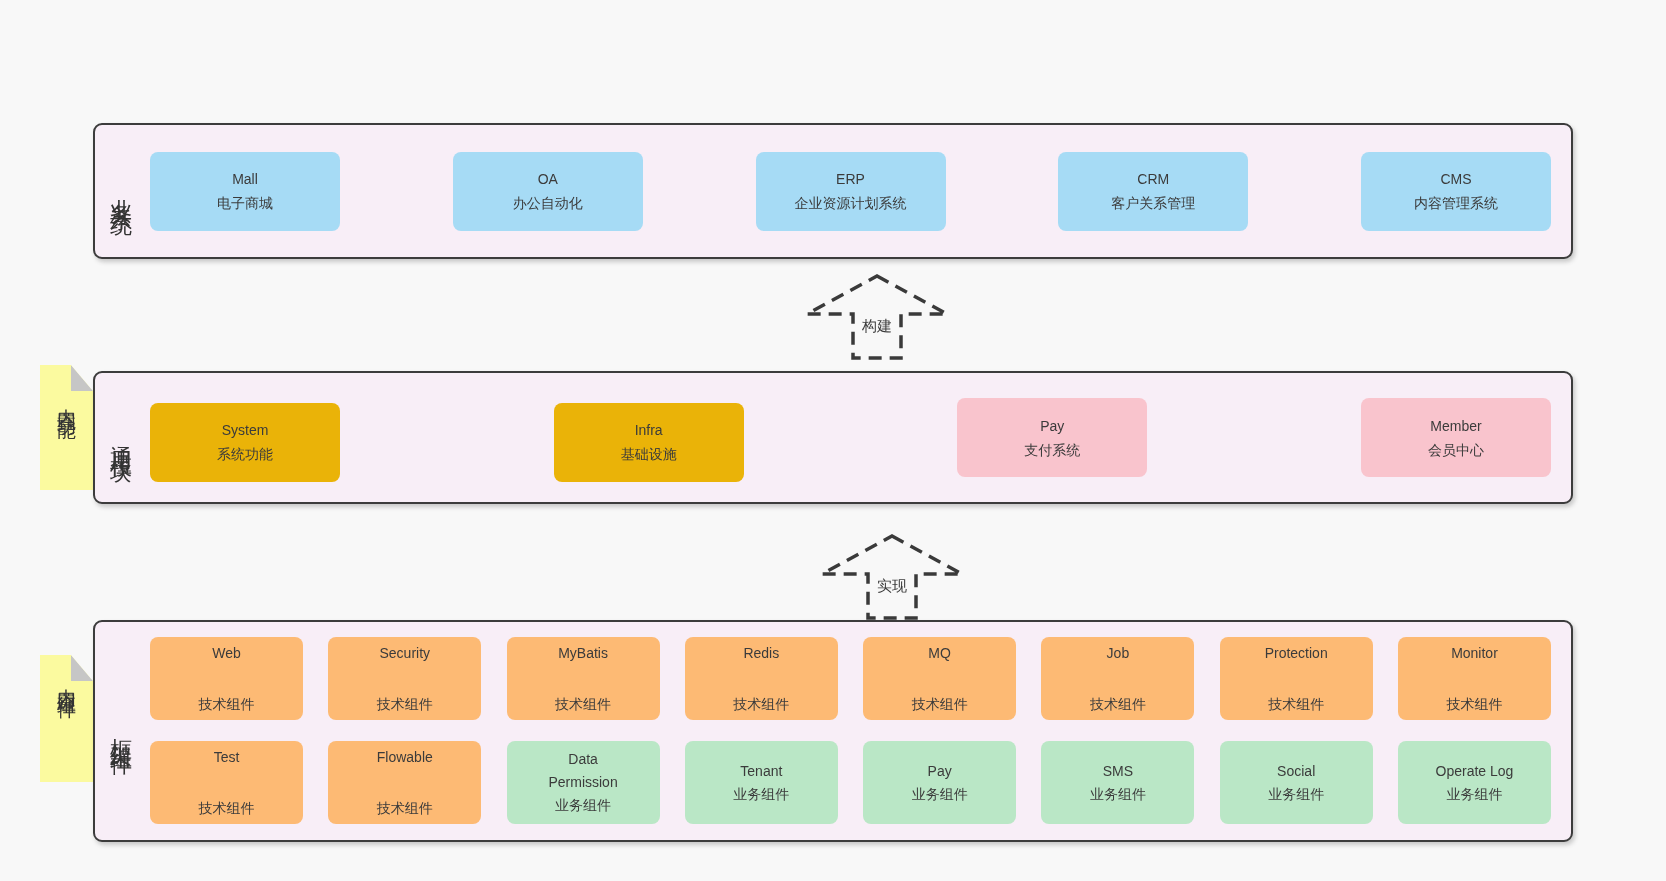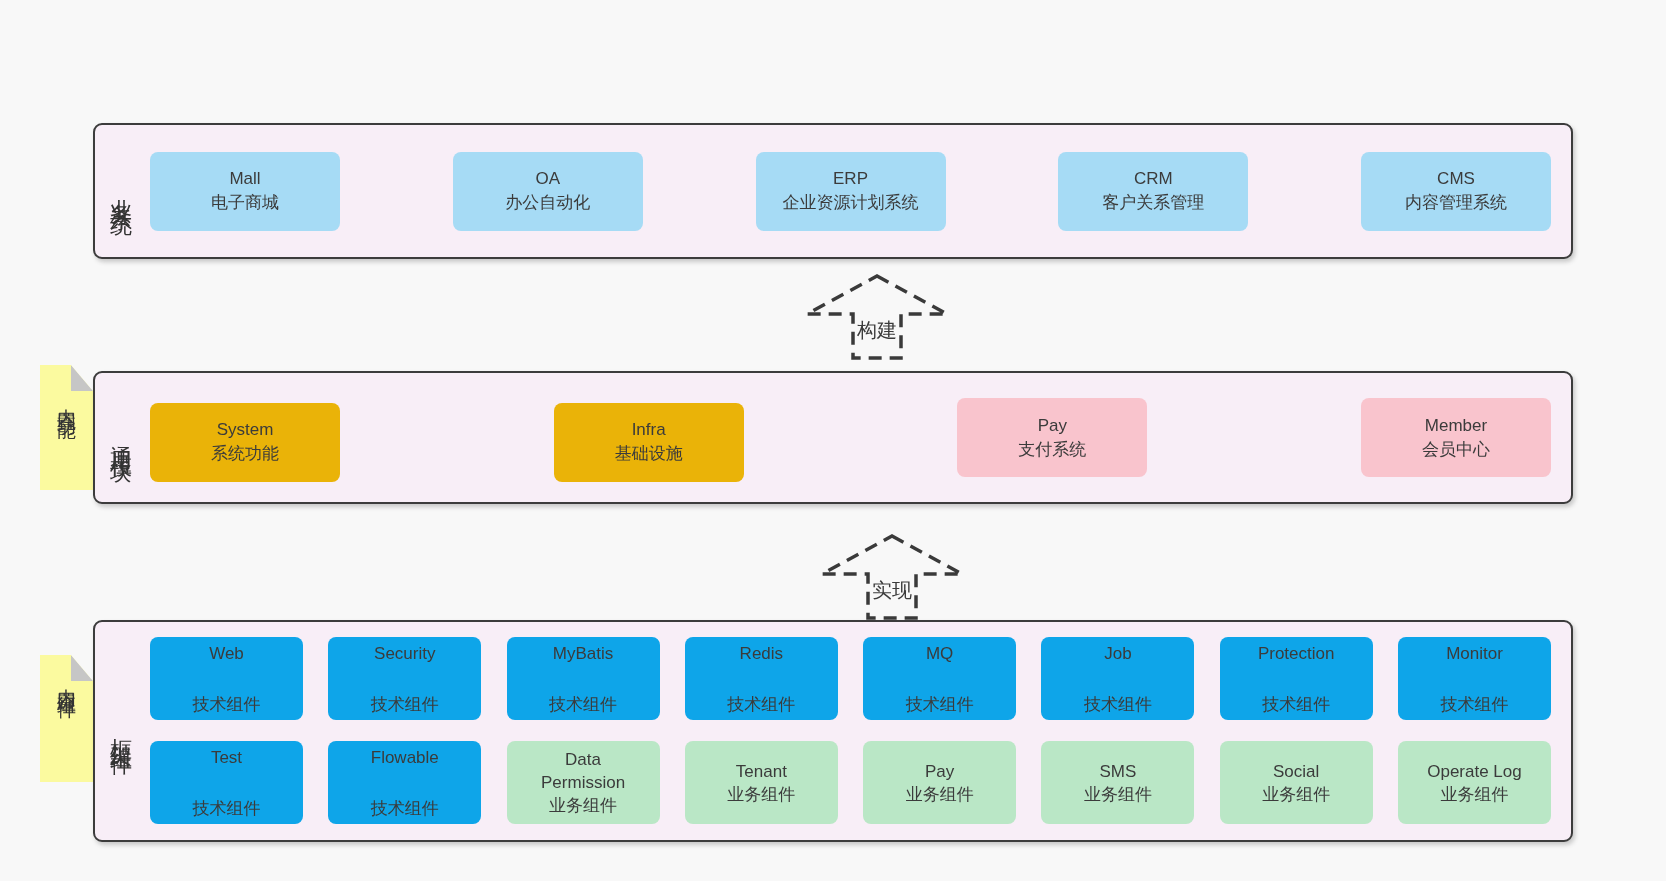--- a/index.html
+++ b/index.html
@@ -32,38 +32,38 @@
               font-size:22px;letter-spacing:5px;color:#333;white-space:nowrap;}
 
   
   .boxes{position:absolute;left:55px;right:20px;top:0;bottom:0;
          display:flex;align-items:center;justify-content:space-between;}
   .rows{position:absolute;left:55px;right:20px;top:15px;bottom:16px;
         display:flex;flex-direction:column;justify-content:space-between;}
   .row{display:flex;justify-content:space-between;}
   .box{width:190px;height:79px;border-radius:8px;box-sizing:border-box;padding:2px 22px;
        display:flex;flex-direction:column;align-items:center;justify-content:center;
-       text-align:center;font-size:17px;line-height:24px;color:#3b3b3b;}
+       text-align:center;font-size:14px;line-height:24px;color:#3b3b3b;}
   .band3 .box{width:153px;height:83px;line-height:23px;}
   .blue{background:#a6dbf5;}
   .red{background:#eab308;margin-top:9px;}
   .pink{background:#f9c4cd;}
-  .green{background:#0ea5e9;gap:28px;}
+  .green{background:#fdba74;gap:28px;}
   .lgreen{background:#bae7c6;}
   .en,.zh{display:block;}
   .en.wrap2{max-width:100px;}
 
   
   .arrow{position:absolute;width:160px;height:92px;}
   .arrow1{left:797px;top:272px;}
   .arrow2{left:812px;top:532px;}
   .arrow svg{position:absolute;left:0;top:0;overflow:visible;}
   .arrow polygon{fill:#f8f8f8;stroke:#3a3a3a;stroke-width:3.5;stroke-dasharray:13 8;}
   .arrow-label{position:absolute;left:0;right:0;top:45px;text-align:center;
-               font-size:20px;color:#3b3b3b;}
+               font-size:15px;color:#3b3b3b;}
 </style>
 </head>
 <body>
 
 <div class="canvas">
 
   <div class="tag tag-mid">
     <span class="tag-fold"></span>
     <span class="tag-text">内置功能</span>
   </div>

